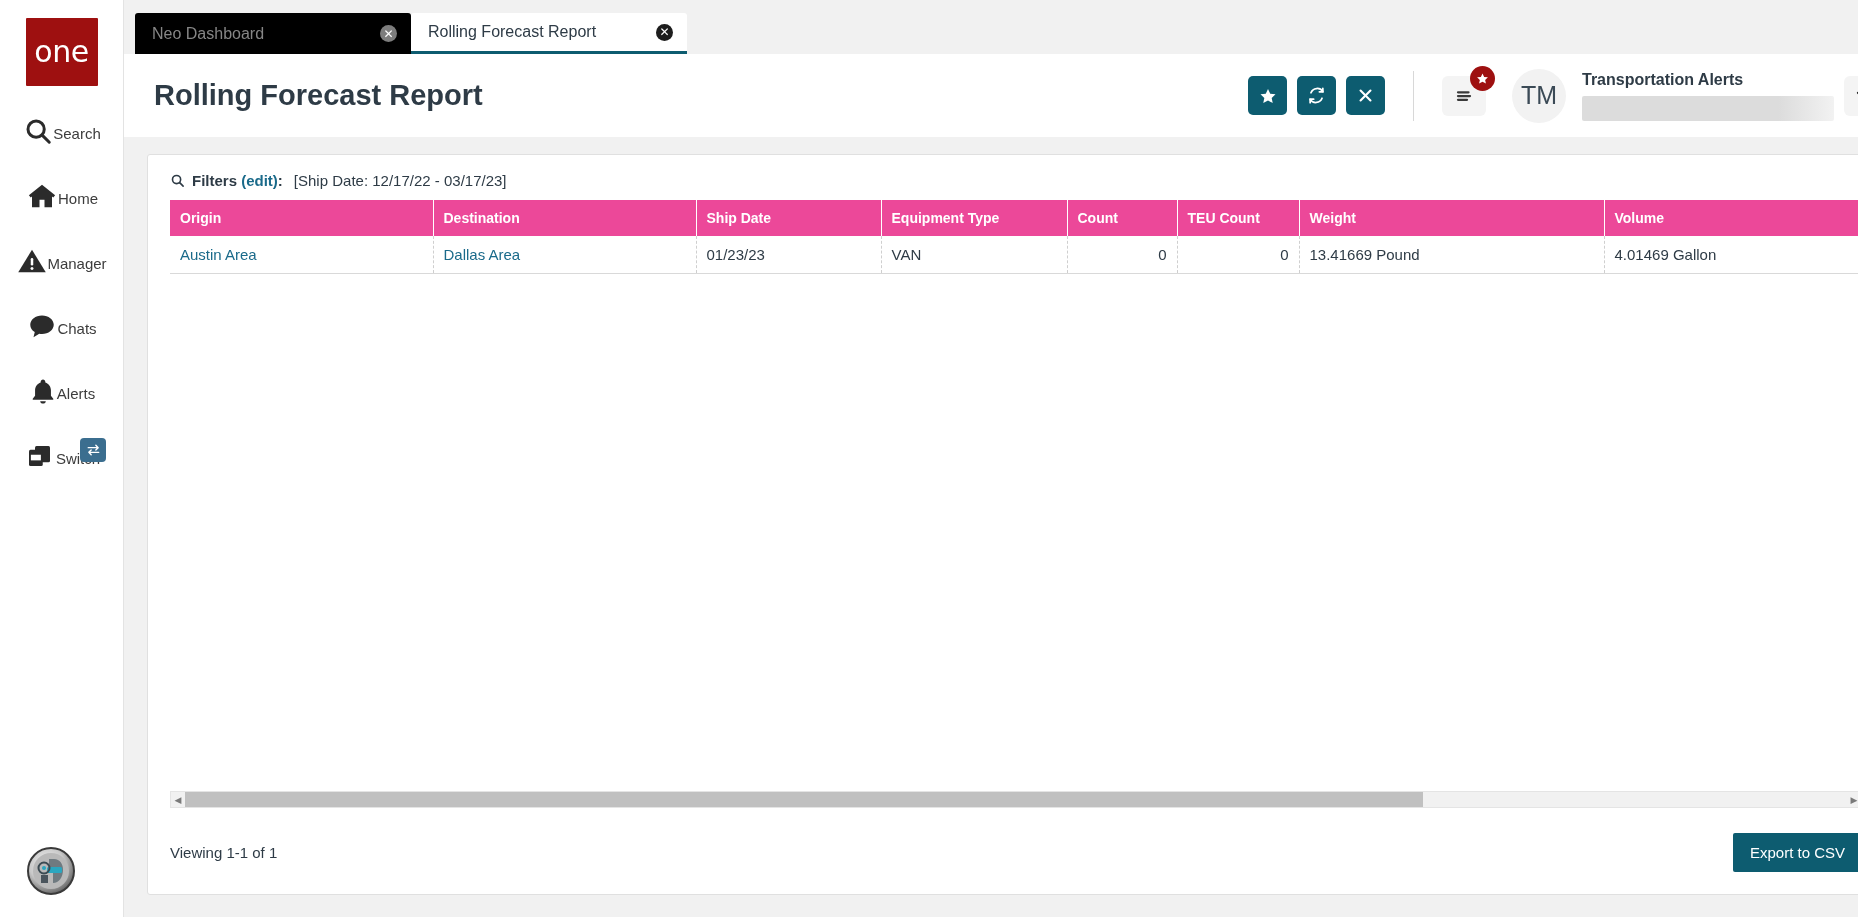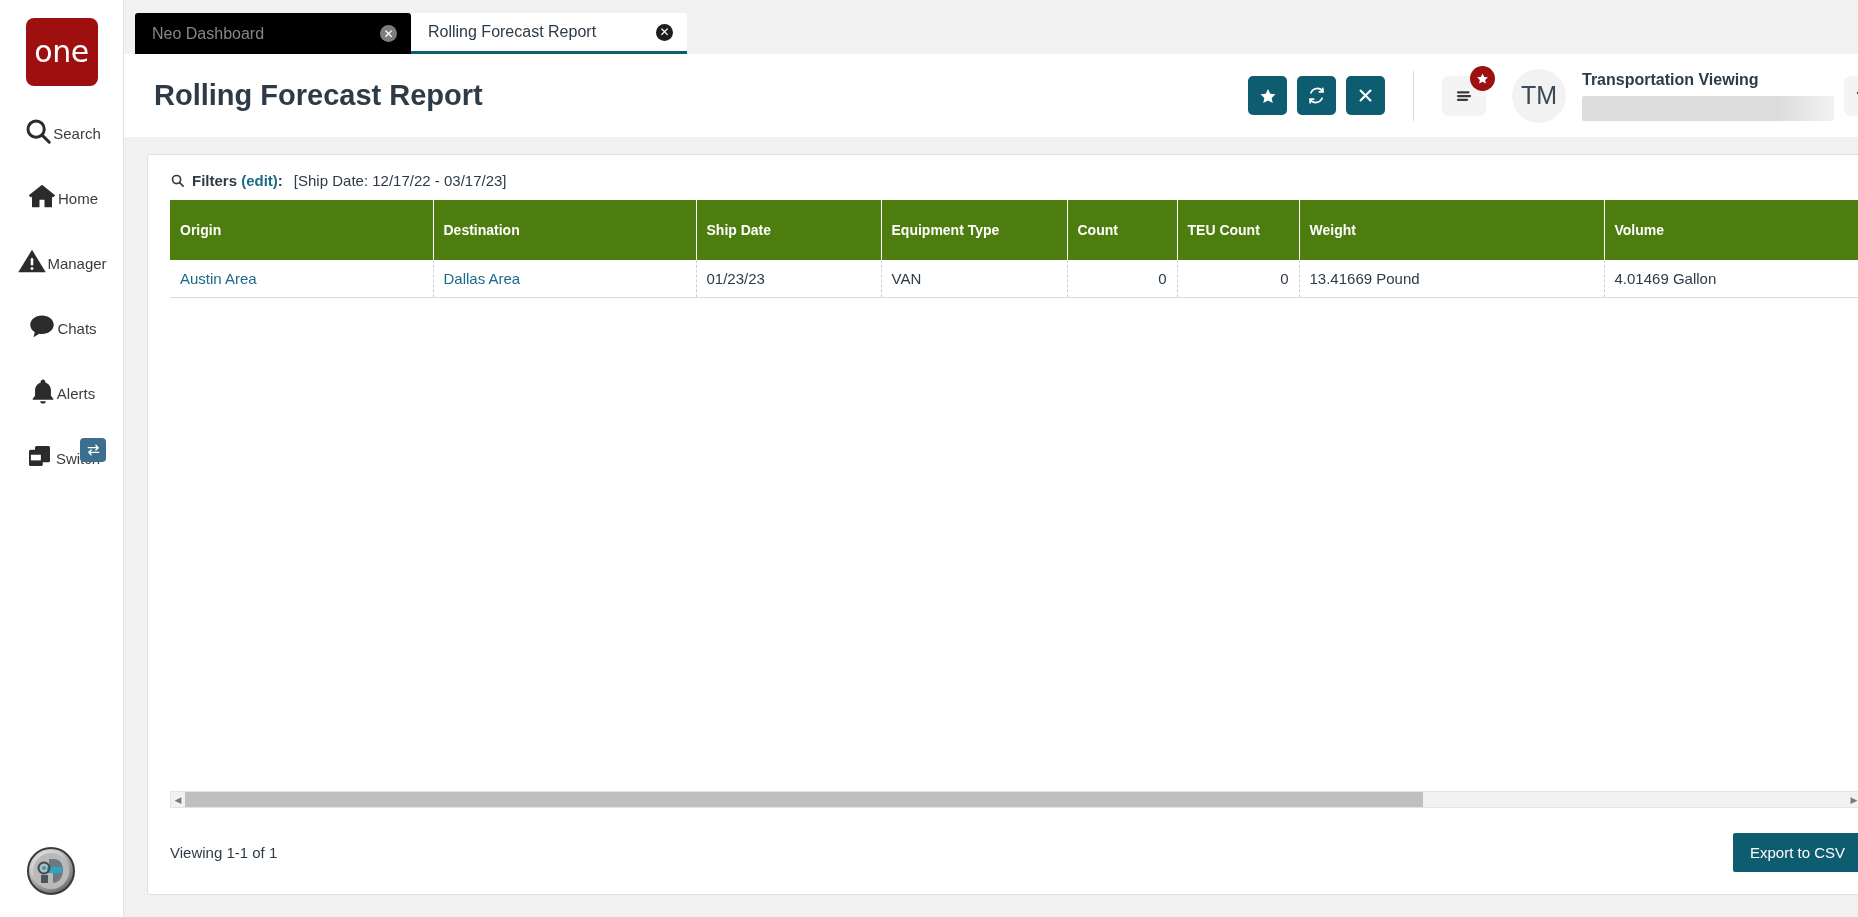--- a/index.html
+++ b/index.html
@@ -15,21 +15,21 @@
   .sidebar {
     width: 124px; height: 917px;
     background: #ffffff;
     border-right: 1px solid #e3e3e3;
     flex: 0 0 124px;
     position: relative;
   }
   .logo {
     width: 72px; height: 68px;
     background: #9e1010;
-    border-radius: 8px;
+    border-radius: 1px;
     margin: 18px auto 0 auto;
     display: flex; align-items: center; justify-content: center;
   }
   .logo-text {
     color: #fff; font-size: 30px; font-weight: 400;
     letter-spacing: -0.5px; line-height: 1;
     font-family: "DejaVu Sans", sans-serif;
   }
   .nav-item {
     width: 124px;
@@ -209,26 +209,26 @@
     margin: 0 22px;
     overflow: hidden;
     flex: 0 0 auto;
   }
   table.grid {
     border-collapse: collapse;
     width: 1692px;
     table-layout: fixed;
   }
   table.grid thead th {
-    background: #4d7c0f;
+    background: #ec4899;
     color: #ffffff;
     font-size: 14px;
     font-weight: bold;
     text-align: left;
-    padding: 22px 10px;
+    padding: 10px 10px;
     height: 32px;
     border-right: 1px solid #ffffff;
     white-space: nowrap;
   }
   table.grid thead th:last-child { border-right: none; }
   table.grid tbody td {
     font-size: 15px;
     color: #2e3b46;
     padding: 9px 10px;
     height: 37px;
@@ -423,21 +423,21 @@
           <path d="M12 2.6 L15 9 L22 9.8 L16.9 14.6 L18.3 21.4 L12 18 L5.7 21.4 L7.1 14.6 L2 9.8 L9 9 Z"></path>
         </svg>
       </span>
     </div>
 
     <div class="avatar-circle">
       <span>TM</span>
     </div>
 
     <div class="user-block">
-      <div class="user-role">Transportation Viewing</div>
+      <div class="user-role">Transportation Alerts</div>
       <div class="user-redacted"></div>
     </div>
 
     <div class="caret-btn">
       <svg width="16" height="11" viewBox="0 0 24 16" fill="none" stroke="#2b2b2b" stroke-width="3.2" stroke-linecap="round" stroke-linejoin="round">
         <polyline points="3,4 12,12 21,4"></polyline>
       </svg>
     </div>
   </div>
 

